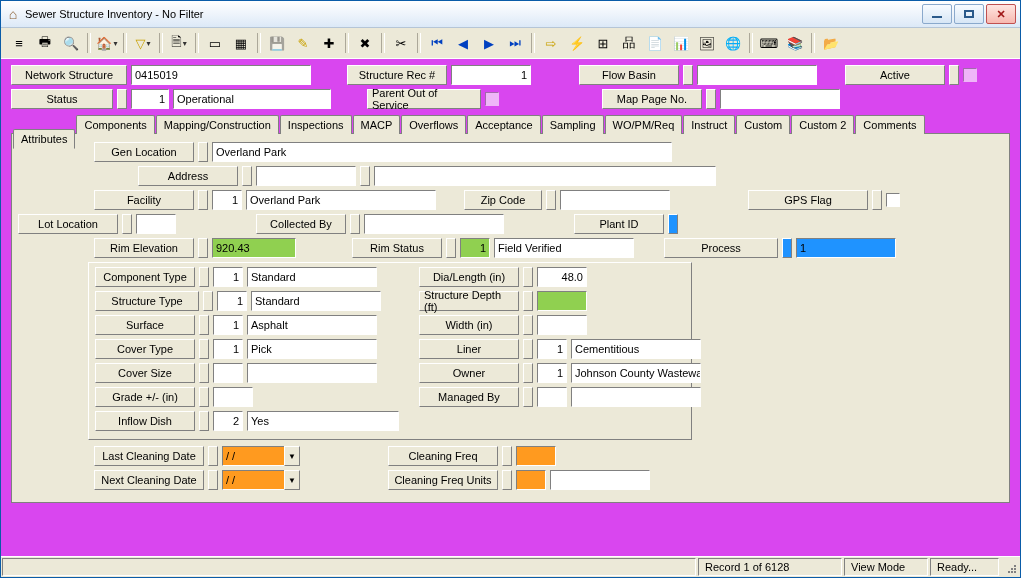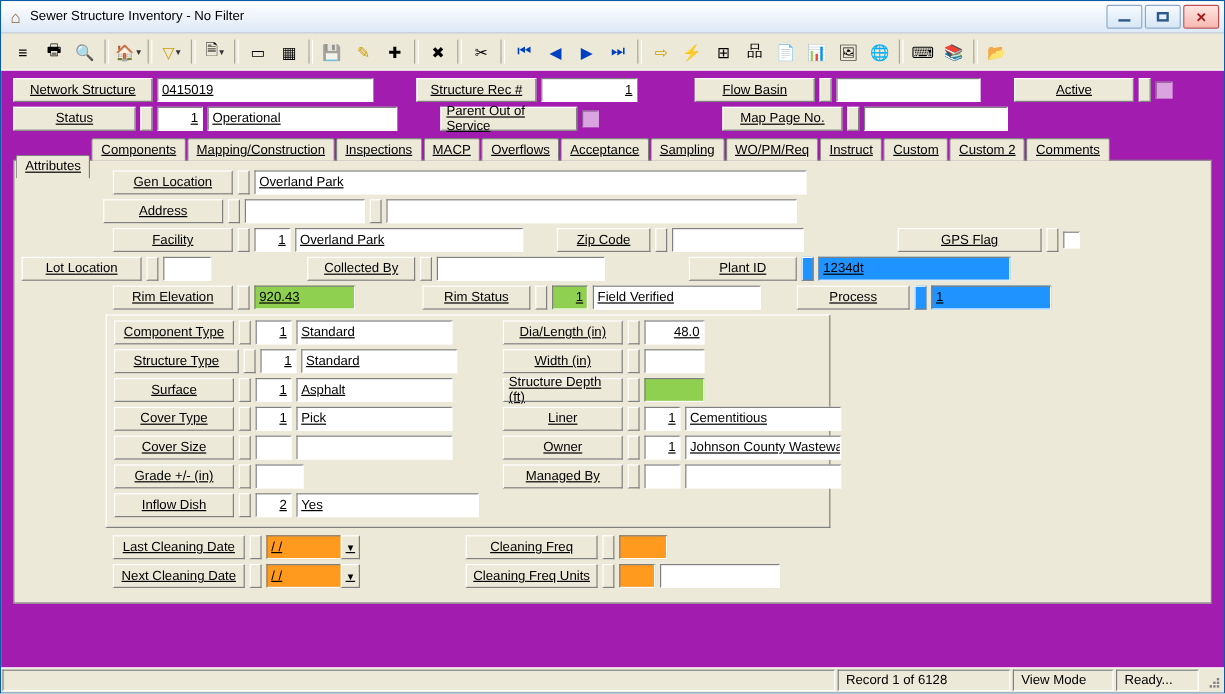--- a/index.html
+++ b/index.html
@@ -12,21 +12,21 @@
   .win-btn.close { border-color:#c05050; color:#a01818; background:linear-gradient(to bottom,#ffe5e1,#f7b8b0); }
   .win-btn.close::before { content:"✕"; font-weight:bold; }
   .win-btn.min::before { content:""; display:block; width:10px; height:0; border-bottom:2px solid #2b5a8a; margin-top:6px;}
   .win-btn.max::before { content:""; display:block; width:10px; height:8px; border:2px solid #2b5a8a; box-sizing:border-box;}
 
   .toolbar { height:26px; background:#ece9d8; border-bottom:1px solid #fff; display:flex; align-items:center; padding:2px 6px; gap:2px; }
   .tbtn { width:22px; height:22px; border:1px solid transparent; display:flex; align-items:center; justify-content:center; font-size:13px; cursor:default; }
   .tsep { width:2px; height:20px; border-left:1px solid #aca899; border-right:1px solid #fff; margin:0 2px; }
   .tdrop::after { content:"▾"; font-size:8px; margin-left:1px; color:#333; }
 
-  .client { flex:1; padding:6px 10px 4px 10px; background:#a21caf; overflow:hidden; position:relative;text-decoration:underline; }
+  .client { flex:1; padding:6px 10px 4px 10px; background:#d946ef; overflow:hidden; position:relative; }
 
   .row { display:flex; align-items:center; gap:4px; margin-bottom:4px; }
   .lbl { display:inline-flex; align-items:center; justify-content:center; height:20px; background:#ece9d8; border:1px solid; border-color:#fff #808080 #808080 #fff; box-sizing:border-box; padding:0 4px; }
   .handle { width:10px; height:20px; border:1px solid; border-color:#fff #808080 #808080 #fff; background:#ece9d8; box-sizing:border-box; }
   .field { height:20px; border:1px solid; border-color:#808080 #fff #fff #808080; background:#fff; box-sizing:border-box; padding:1px 3px; display:flex; align-items:center; overflow:hidden; white-space:nowrap; }
   .field.num { justify-content:flex-end; }
   .chk { width:14px; height:14px; border:1px solid; border-color:#808080 #fff #fff #808080; background:#fff; box-sizing:border-box; }
   .green { background:#90d050 !important; }
   .orange { background:#ff9a1f !important; }
   .blue { background:#1f93ff !important; color:#000; }
@@ -158,21 +158,21 @@
     </div>
 
     <div class="tabbody">
 
       <div class="row" style="margin-left:76px">
         <span class="lbl" style="width:100px">Gen Location</span>
         <span class="handle"></span>
         <span class="field" style="width:460px">Overland Park</span>
       </div>
 
-      <div class="row" style="margin-left:68px">
+      <div class="row" style="margin-left:120px">
         <span class="lbl" style="width:100px">Address</span>
         <span class="handle"></span>
         <span class="field" style="width:100px"></span>
         <span class="handle"></span>
         <span class="field" style="width:342px"></span>
       </div>
 
       <div class="row" style="margin-left:76px">
         <span class="lbl" style="width:100px">Facility</span>
         <span class="handle"></span>
@@ -192,34 +192,33 @@
         <span class="lbl" style="width:100px">Lot Location</span>
         <span class="handle"></span>
         <span class="field" style="width:40px"></span>
         <span style="width:72px"></span>
         <span class="lbl" style="width:90px">Collected By</span>
         <span class="handle"></span>
         <span class="field" style="width:140px"></span>
         <span style="width:62px"></span>
         <span class="lbl" style="width:90px">Plant ID</span>
         <span class="handle blue"></span>
-        <span class="field blue" style="width:160px">1234dt</span>
       </div>
 
       <div class="row" style="margin-left:76px">
         <span class="lbl" style="width:100px">Rim Elevation</span>
         <span class="handle"></span>
         <span class="field green" style="width:84px">920.43</span>
         <span style="width:48px"></span>
         <span class="lbl" style="width:90px">Rim Status</span>
         <span class="handle"></span>
         <span class="field num green" style="width:30px">1</span>
         <span class="field" style="width:140px">Field Verified</span>
         <span style="width:22px"></span>
-        <span class="lbl" style="width:94px">Process</span>
+        <span class="lbl" style="width:114px">Process</span>
         <span class="handle blue"></span>
         <span class="field blue" style="width:100px">1</span>
       </div>
 
       <div class="subpanel" style="margin-left:70px; width:590px">
         <div style="display:flex; gap:20px;">
 
           <div>
             <div class="row">
               <span class="lbl" style="width:100px">Component Type</span>
@@ -264,28 +263,28 @@
             </div>
           </div>
 
           <div>
             <div class="row">
               <span class="lbl" style="width:100px">Dia/Length (in)</span>
               <span class="handle"></span>
               <span class="field num" style="width:50px">48.0</span>
             </div>
             <div class="row">
+              <span class="lbl" style="width:100px">Structure Depth (ft)</span>
+              <span class="handle"></span>
+              <span class="field green" style="width:50px"></span>
+            </div>
+            <div class="row">
               <span class="lbl" style="width:100px">Width (in)</span>
               <span class="handle"></span>
               <span class="field" style="width:50px"></span>
-            </div>
-            <div class="row">
-              <span class="lbl" style="width:100px">Structure Depth (ft)</span>
-              <span class="handle"></span>
-              <span class="field green" style="width:50px"></span>
             </div>
             <div class="row">
               <span class="lbl" style="width:100px">Liner</span>
               <span class="handle"></span>
               <span class="field num" style="width:30px">1</span>
               <span class="field" style="width:130px">Cementitious</span>
             </div>
             <div class="row">
               <span class="lbl" style="width:100px">Owner</span>
               <span class="handle"></span>

